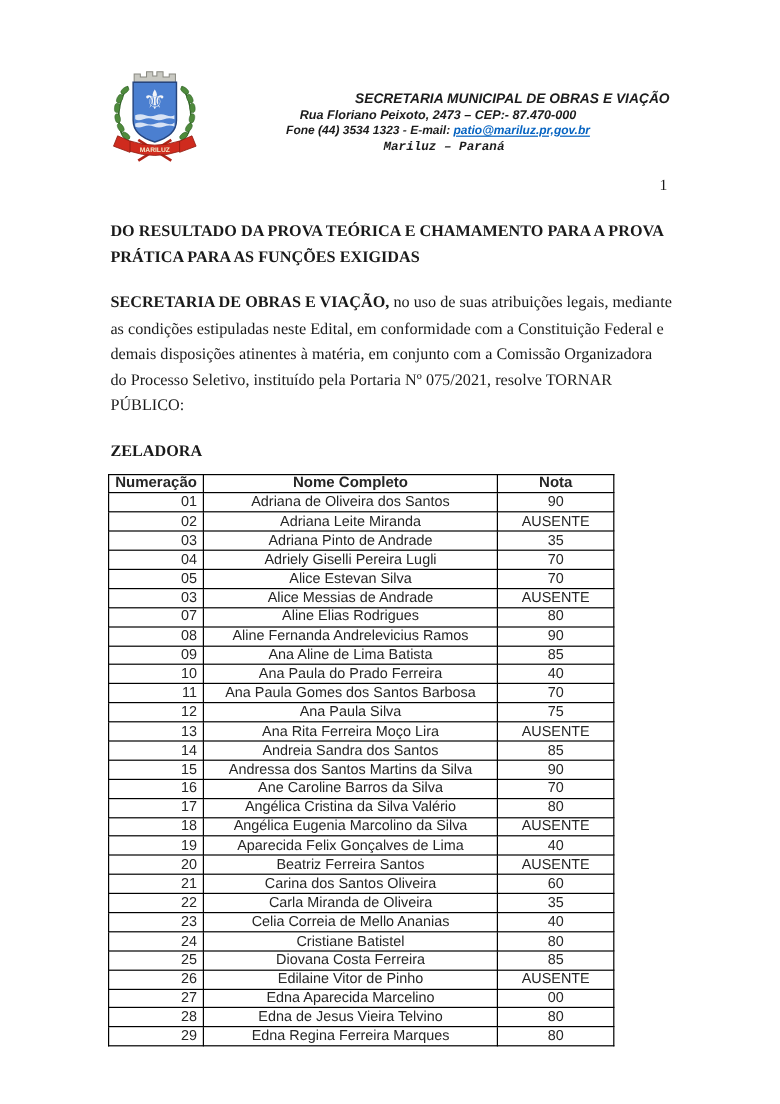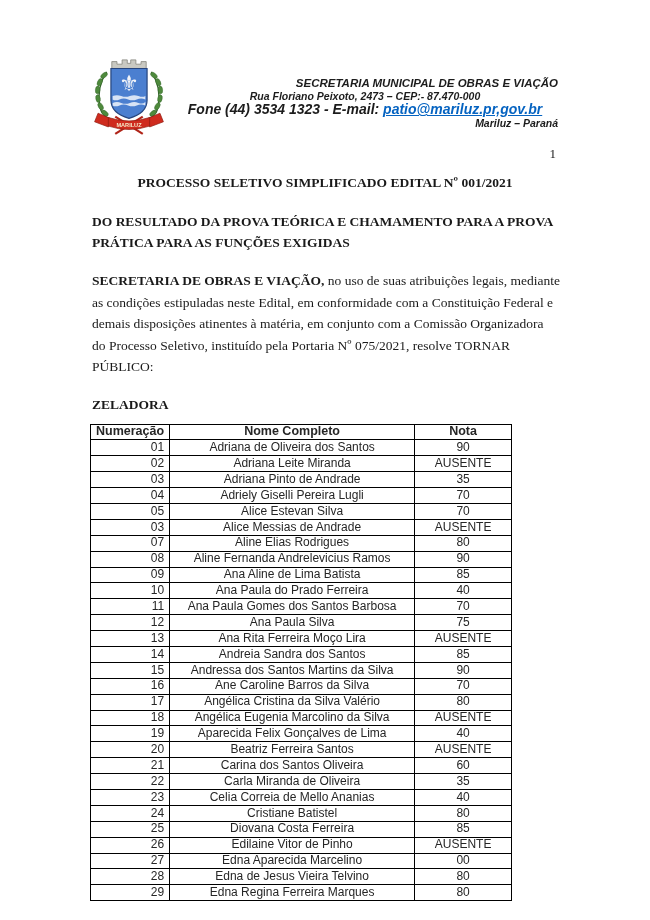--- a/index.html
+++ b/index.html
@@ -23,22 +23,22 @@
   .letterhead-text {
     flex: 1;
     padding-top: 24px;
     font-family: "Liberation Sans", "DejaVu Sans", sans-serif;
     font-style: italic;
     font-weight: bold;
     color: #1c1c1c;
   }
   .lh-line1 { text-align: right; font-size: 11.5px; line-height: 14px; }
   .lh-line2 { text-align: center; font-size: 10.5px; line-height: 13px; }
-  .lh-line3 { text-align: center; font-size: 14px; line-height: 13px; }
-  .lh-city  { text-align: right; font-size: 10.5px; line-height: 14px; margin-left: 10px; }
+  .lh-line3 { text-align: center; font-size: 10px; line-height: 13px; }
+  .lh-city  { text-align: center; font-size: 10.5px; line-height: 14px; margin-left: 10px; font-family: Liberation Mono, monospace; }
   .email-link { color: #0563c1; text-decoration: underline; cursor: pointer; }
 
   
   .page-number {
     text-align: right;
     margin: 6px 94px 0 0;
     font-size: 13px;
   }
 
   
@@ -147,21 +147,20 @@
     <div class="letterhead-text">
       <div class="lh-line1">SECRETARIA MUNICIPAL DE OBRAS E VIAÇÃO</div>
       <div class="lh-line2">Rua Floriano Peixoto, 2473 – CEP:- 87.470-000</div>
       <div class="lh-line3"><span>Fone (44) 3534 1323 - E-mail: </span><span class="email-link">patio@mariluz.pr,gov.br</span></div>
       <div class="lh-city">Mariluz – Paraná</div>
     </div>
   </div>
 
   <div class="page-number">1</div>
 
-  <div class="doc-title">PROCESSO SELETIVO SIMPLIFICADO EDITAL Nº 001/2021</div>
   <div class="doc-subtitle">DO RESULTADO DA PROVA TEÓRICA E CHAMAMENTO PARA A PROVA
 PRÁTICA PARA AS FUNÇÕES EXIGIDAS</div>
 
   <p class="body-par"><span class="lead">SECRETARIA DE OBRAS E VIAÇÃO,</span><span> no uso de suas atribuições legais, mediante as condições estipuladas neste Edital, em conformidade com a Constituição Federal e demais disposições atinentes à matéria, em conjunto com a Comissão Organizadora do Processo Seletivo, instituído pela Portaria Nº 075/2021, resolve TORNAR PÚBLICO:</span></p>
 
   <div class="section-heading">ZELADORA</div>
 
   <table class="results">
     <colgroup>
       <col class="col-num">

